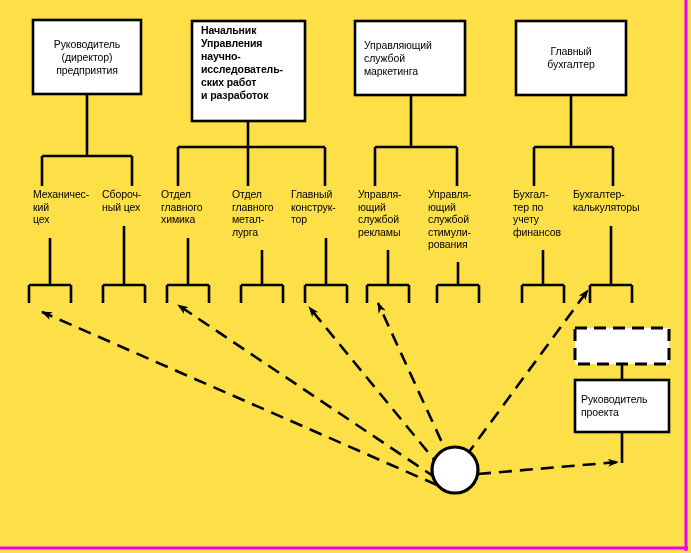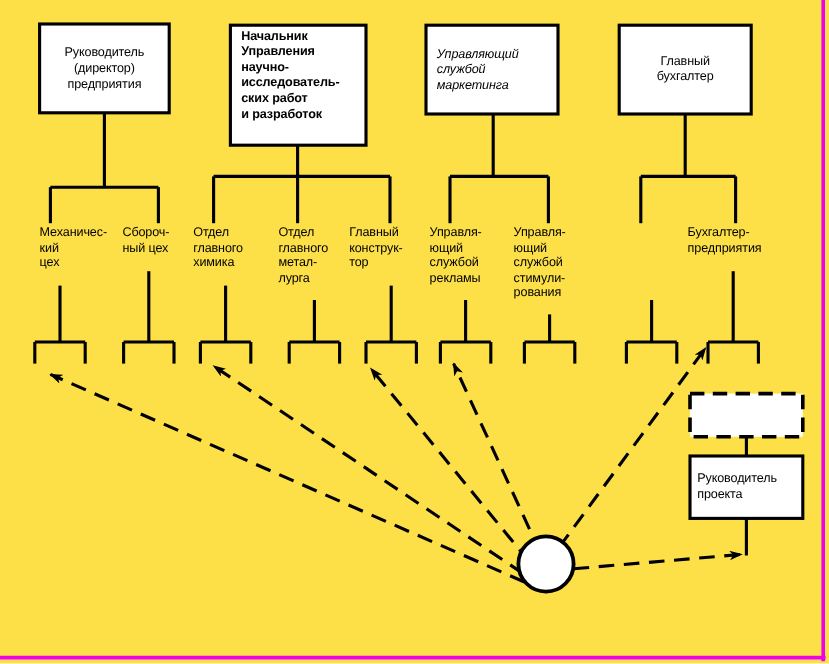--- a/index.html
+++ b/index.html
@@ -179,21 +179,21 @@
 (директор)
 предприятия</div>
 
   <div class="box-text bold left-pad" style="left:192px; top:21px; width:113px; height:84px;">Начальник
 Управления
 научно-
 исследователь-
 ских работ
 и разработок</div>
 
-  <div class="box-text left-pad" style="left:355px; top:21px; width:110px; height:74px;font-style:italic;">Управляющий
+  <div class="box-text left-pad" style="left:355px; top:21px; width:110px; height:74px;">Управляющий
 службой
 маркетинга</div>
 
   <div class="box-text" style="left:516px; top:21px; width:110px; height:74px;">Главный
 бухгалтер</div>
 
   <div class="node-label" style="left:33px; top:188px; width:70px;">Механичес-
 кий
 цех</div>
   <div class="node-label" style="left:102px; top:188px; width:62px;">Сбороч-
@@ -210,20 +210,24 @@
 тор</div>
   <div class="node-label" style="left:358px; top:188px; width:62px;">Управля-
 ющий
 службой
 рекламы</div>
   <div class="node-label" style="left:428px; top:188px; width:62px;">Управля-
 ющий
 службой
 стимули-
 рования</div>
+  <div class="node-label" style="left:513px; top:188px; width:60px;">Бухгал-
+тер по
+учету
+финансов</div>
   <div class="node-label" style="left:573px; top:188px; width:80px;">Бухгалтер-
-предприятия</div>
+калькуляторы</div>
 
 
   <div class="box-text left-pad" style="left:575px; top:380px; width:94px; height:52px; padding-left:6px;">Руководитель
 проекта</div>
 
 </div>
 
 </body></html>

